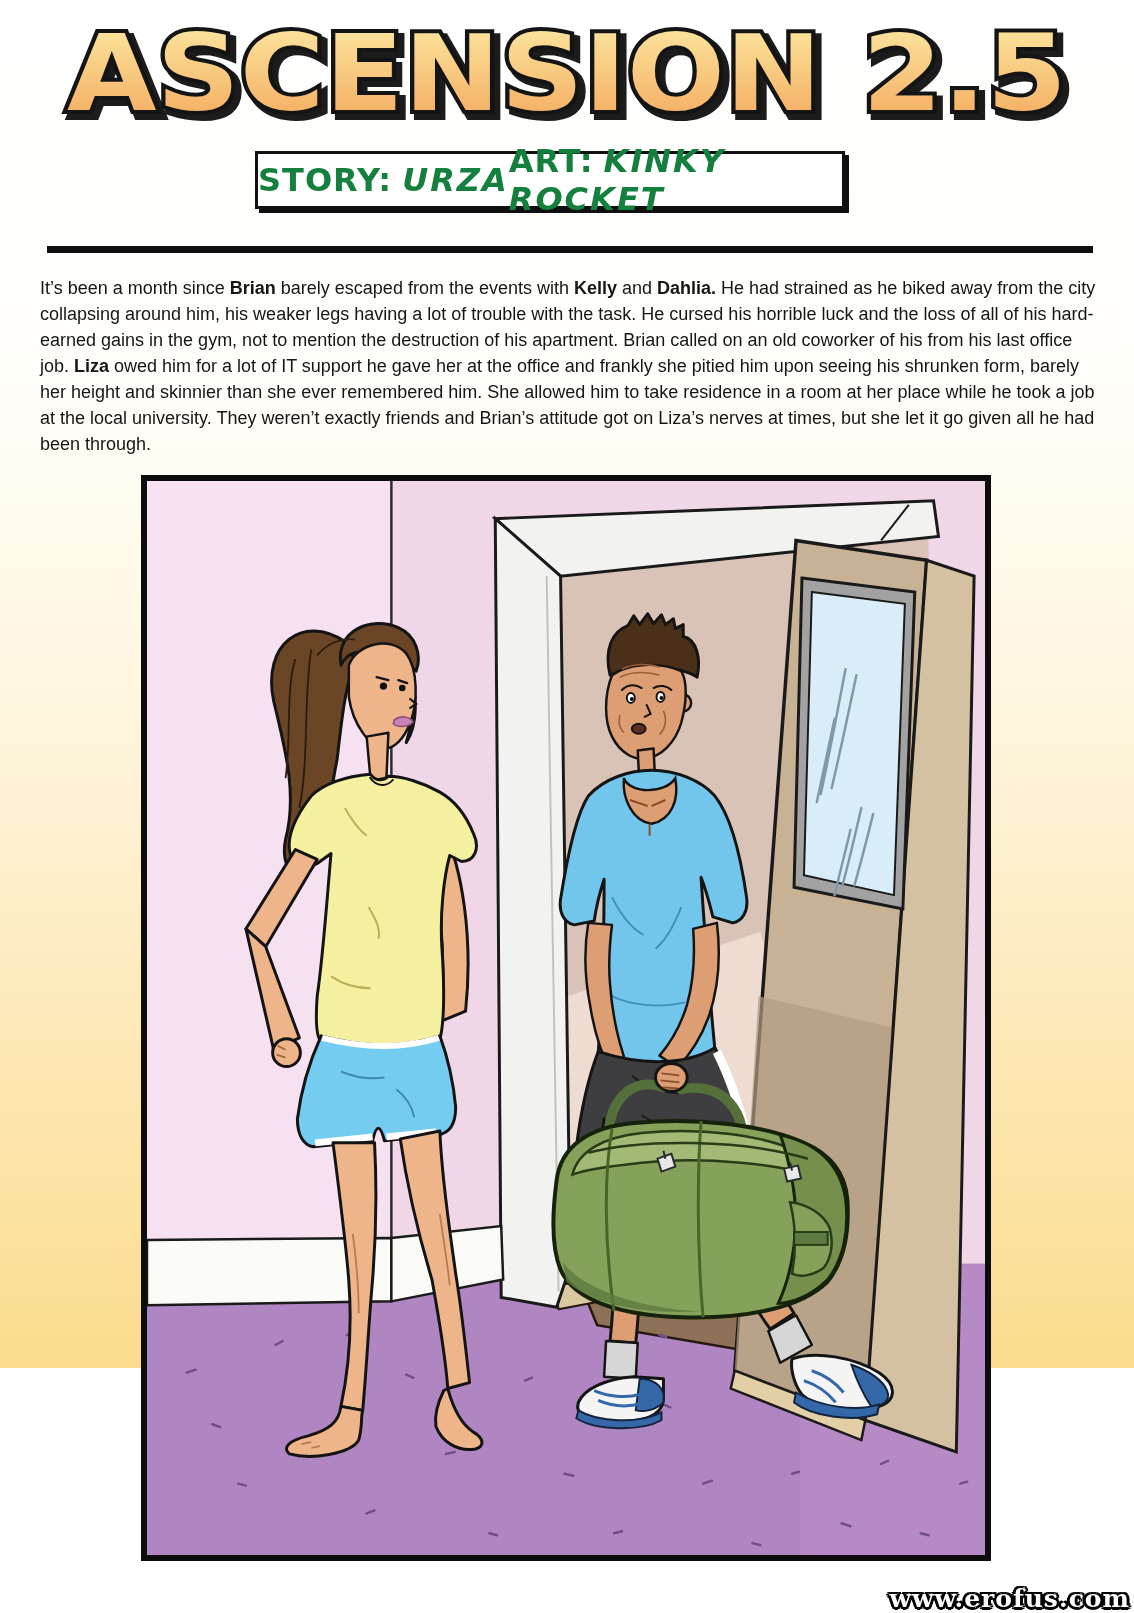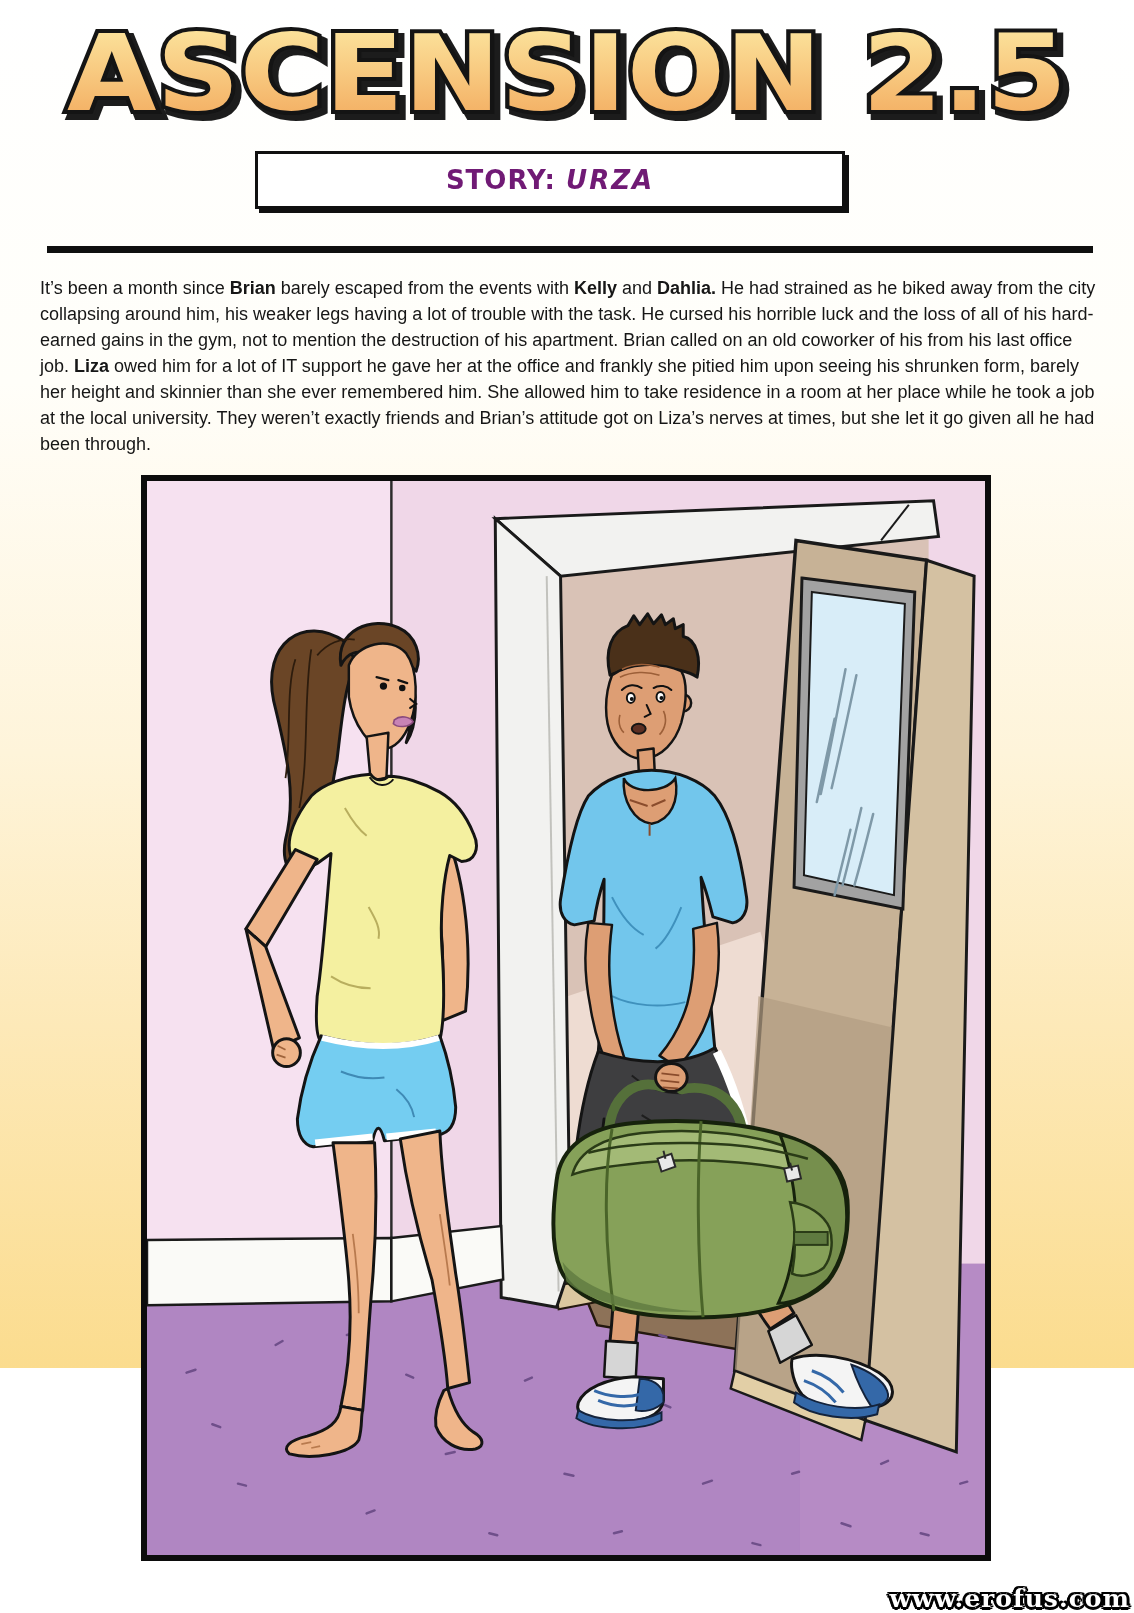--- a/index.html
+++ b/index.html
@@ -4,21 +4,21 @@
 <style>
   html,body{margin:0;padding:0;}
   body{width:1134px;height:1613px;overflow:hidden;
        font-family:"Liberation Sans", sans-serif;}
   .page{position:relative;width:1134px;height:1368px;
         background:linear-gradient(180deg,#ffffff 0%,#fffef9 28%,#fef4da 55%,#fde9b8 75%,#fbdc8e 100%);}
   .title-svg{position:absolute;left:50px;top:12px;width:1034px;height:126px;}
   .credits-box{position:absolute;left:255px;top:151px;width:590px;height:58px;
         background:#ffffff;border:3px solid #101010;box-sizing:border-box;
         box-shadow:4px 4px 0 #101010;display:flex;align-items:center;justify-content:center;
-        font-family:"DejaVu Sans", sans-serif;font-size:26px;color:#701a75;letter-spacing:1px;}
+        font-family:"DejaVu Sans", sans-serif;font-size:32px;color:#15803d;letter-spacing:1px;}
   .credits-box .lbl{font-weight:600;}
   .credits-box .nm{font-weight:bold;font-style:italic;margin-left:10px;letter-spacing:2px;}
   .divider{position:absolute;left:47px;top:246px;width:1046px;height:7px;background:#0f0f0f;}
   .intro{position:absolute;left:40px;top:258px;width:1058px;
         font-size:18px;line-height:26px;color:#161616;margin-top:17px;}
   .intro b{font-weight:bold;}
   .panel{position:absolute;left:141px;top:475px;width:850px;height:1086px;
         border:6px solid #0c0c0c;box-sizing:border-box;background:#f3dcec;}
   .panel svg{display:block;width:100%;height:100%;}
   .site-url{position:absolute;left:527px;top:1624px;transform:translateX(-50%);
@@ -40,20 +40,23 @@
       </linearGradient>
     </defs>
     <text x="522" y="103" text-anchor="middle" textLength="1000" lengthAdjust="spacingAndGlyphs" font-family="DejaVu Sans, sans-serif" font-weight="bold" font-size="106" fill="#1c1c1c" stroke="#1c1c1c" stroke-width="10" paint-order="stroke">ASCENSION 2.5</text>
     <text x="517" y="98" text-anchor="middle" textLength="1000" lengthAdjust="spacingAndGlyphs" font-family="DejaVu Sans, sans-serif" font-weight="bold" font-size="106" fill="url(#titleGrad)" stroke="#141414" stroke-width="8" paint-order="stroke">ASCENSION 2.5</text>
   </svg>
 
   <div class="credits-box">
     <span class="cr">
       <span class="lbl">STORY:</span><span class="nm">URZA</span>
     </span>
+    <span class="cr">
+      <span class="lbl">ART:</span><span class="nm">KINKY ROCKET</span>
+    </span>
   </div>
 
   <div class="divider"></div>
 
   <div class="intro"><span>It’s been a month since </span><b>Brian</b><span> barely escaped from the events with </span><b>Kelly</b><span> and </span><b>Dahlia.</b><span> He had strained as he biked away from the city collapsing around him, his weaker legs having a lot of trouble with the task. He cursed his horrible luck and the loss of all of his hard-earned gains in the gym, not to mention the destruction of his apartment.  Brian called on an old coworker of his from his last office job. </span><b>Liza</b><span> owed him for a lot of IT support he gave her at the office and frankly she pitied him upon seeing his shrunken form, barely her height and skinnier than she ever remembered him. She allowed him to take residence in a room at her place while he took a job at the local university. They weren’t exactly friends and Brian’s attitude got on Liza’s nerves at times, but she let it go given all he had been through.</span></div>
 
   <div class="panel">
     <svg viewBox="0 0 847 1084" preserveAspectRatio="none">
 
       <rect x="0" y="0" width="847" height="1084" fill="#f6e1f0"></rect>

